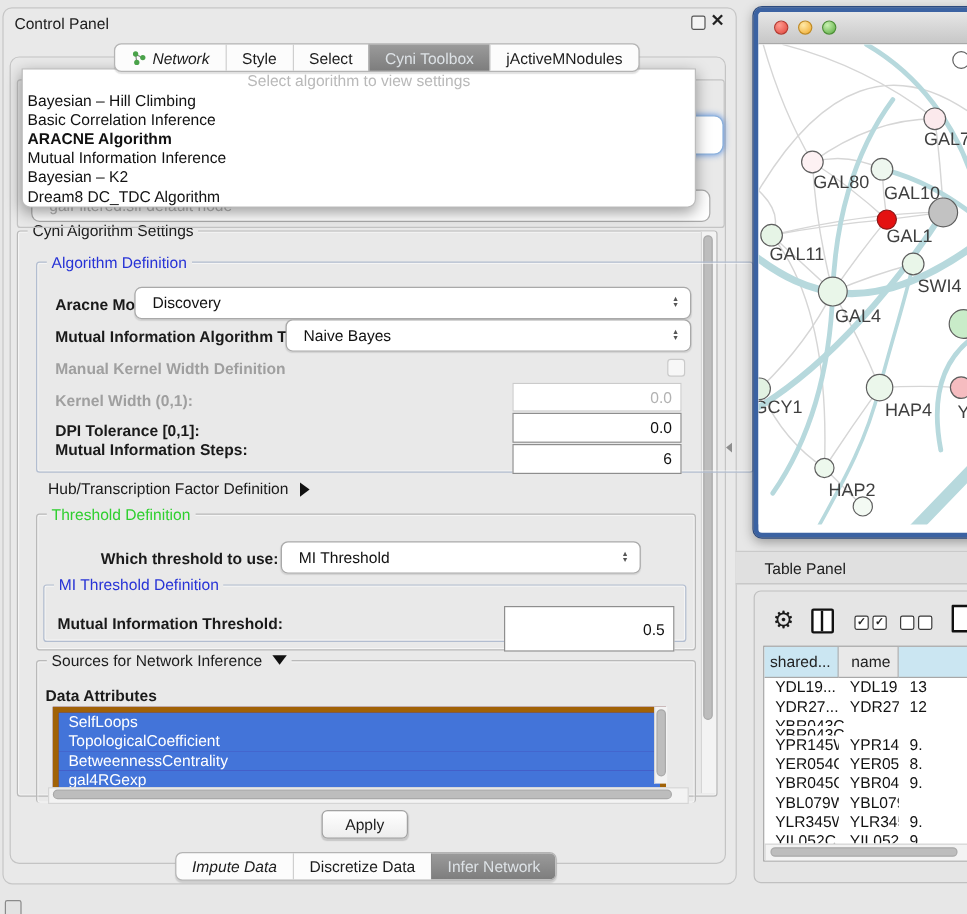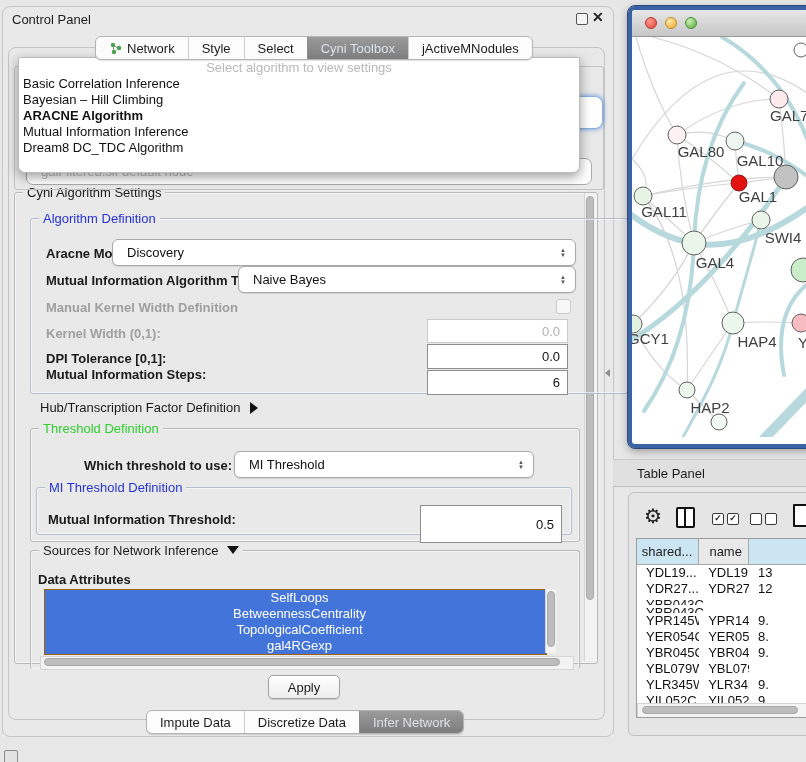--- a/index.html
+++ b/index.html
@@ -10,21 +10,21 @@
   .cpanel{left:2px;top:6px;width:610px;height:729px;background:#e9e9e9;
           border:1px solid #c6c6c6;border-radius:8px;}
   .cp-title{left:12px;top:12px;font-size:13px;color:#1c1c1c;}
   .float-ico{left:576px;top:13px;width:10px;height:10px;border:1.5px solid #555;border-radius:2px;background:#f4f4f4;}
   .close-ico{left:592px;top:9px;font-size:14px;font-weight:bold;color:#222;}
   .tabpane{left:8px;top:47px;width:595px;height:671px;border:1px solid #c4c4c4;border-radius:8px;background:#e9e9e9;}
   
   .segbar{display:flex;background:#fcfcfc;border:1px solid #b4b4b4;border-radius:6px;height:22px;
           box-shadow:0 1px 1px rgba(0,0,0,.12);z-index:30;}
   .seg{display:flex;align-items:center;padding:0 13px;border-left:1px solid #cfcfcf;cursor:default;white-space:nowrap;}
-  .seg:first-child{border-left:none;border-radius:5px 0 0 5px;}
+  .seg:first-child{border-left:none;border-radius:5px 0 0 5px;font-style:italic;}
   .seg:last-child{border-radius:0 5px 5px 0;}
   .seg.sel{background:linear-gradient(#9b9b9b,#7d7d7d);color:#dde2e6;border-left-color:#8a8a8a;}
   .net-ico{width:13px;height:13px;margin-right:5px;}
   
   .ghost-group{left:14px;top:66px;width:588px;height:122px;border:1px solid #c4c4c4;border-radius:3px;z-index:1;}
   .ghost-combo{left:26px;top:158px;width:566px;height:27px;background:#fff;border:1px solid #ababab;border-radius:7px;z-index:2;
                display:flex;align-items:center;color:#b9b9b9;padding-left:14px;box-sizing:border-box;}
   .combo-behind{left:565px;top:96px;width:36px;height:31px;background:#fff;border:1px solid #8ab0dc;border-radius:8px;
                 box-shadow:0 0 5px rgba(70,130,220,.85);z-index:3;}
   
@@ -44,21 +44,21 @@
   .combo{background:#fff;border:1px solid #a9a9a9;border-radius:6px;display:flex;align-items:center;
          box-shadow:0 1px 1px rgba(0,0,0,.1);}
   .combo-text{flex:1;padding-left:14px;color:#111;}
   .combo-arrows{width:16px;display:flex;flex-direction:column;align-items:center;color:#555;font-size:6px;line-height:5px;padding-right:4px;}
   .tinput{background:#fff;border:1px solid #8e8e8e;display:flex;align-items:center;justify-content:flex-end;
           padding-right:7px;box-sizing:border-box;color:#111;}
   .tinput.dis{border-color:#cbcbcb;color:#b2b2b2;}
   .chk{width:13px;height:13px;border:1px solid #cacaca;border-radius:3px;background:#f7f7f7;}
   .arrow-right{display:inline-block;width:0;height:0;border-left:8px solid #111;border-top:6px solid transparent;border-bottom:6px solid transparent;margin-left:10px;vertical-align:-2px;}
   .arrow-down{display:inline-block;width:0;height:0;border-top:8px solid #111;border-left:6px solid transparent;border-right:6px solid transparent;margin-left:8px;vertical-align:1px;}
-  .attr-list{background:#4c1d95;border:1px solid #a16207;text-align:center;}
+  .attr-list{background:#4c1d95;border:5px solid #a16207;}
   .attr-item{height:16px;line-height:16px;background:#4374d9;color:#fff;padding-left:8px;white-space:nowrap;}
   .vscroll{background:#f3f3f3;border-left:1px solid #d5d5d5;}
   .vthumb{position:absolute;left:1px;width:8px;background:#bdbdbd;border:1px solid #a9a9a9;border-radius:5px;box-sizing:border-box;}
   .hscroll{background:#f3f3f3;border:1px solid #d5d5d5;}
   .hthumb{position:absolute;top:1px;height:8px;background:#bdbdbd;border:1px solid #a9a9a9;border-radius:5px;box-sizing:border-box;}
   .btn{background:linear-gradient(#ffffff,#ededed);border:1px solid #a2a2a2;border-radius:5px;
        display:flex;align-items:center;justify-content:center;box-shadow:0 1px 1px rgba(0,0,0,.15);}
   
   .collapse-arrow{left:605px;top:369px;width:0;height:0;border-right:5px solid #8e8e8e;border-top:4px solid transparent;border-bottom:4px solid transparent;}
   .netwin{left:628px;top:6px;width:186px;height:434px;border:4px solid #3b62a2;outline:1px solid #2c4a7e;
@@ -128,24 +128,25 @@
 
   <div class="abs ghost-group"></div>
   <div class="abs combo-behind"></div>
   <div class="abs ghost-combo">
     <span>galFiltered.sif default node</span>
   </div>
 
   <div class="abs dropdown">
     <div class="dd-placeholder">Select algorithm to view settings</div>
     <div id="algo-items">
+        <div class="algo-item">Bayesian – Hill Climbing</div>
         <div class="algo-item">Basic Correlation Inference</div>
-        <div class="algo-item">Bayesian – Hill Climbing</div>
         <div class="algo-item bold">ARACNE Algorithm</div>
         <div class="algo-item">Mutual Information Inference</div>
+        <div class="algo-item">Bayesian – K2</div>
         <div class="algo-item">Dream8 DC_TDC Algorithm</div>
       </div>
   </div>
 
   <div class="abs group" style="left:14px;top:192px;width:582px;height:470px;">
     <span class="legend">Cyni Algorithm Settings</span>
   </div>
 
   <div class="abs vscroll" style="left:584px;top:193px;width:11px;height:468px;">
     <div class="vthumb" style="top:3px;height:404px;"></div>
@@ -213,22 +214,22 @@
   <div class="abs tinput" style="left:420px;top:505px;width:142px;height:38px;">
     <span>0.5</span>
   </div>
 
   <div class="abs group" style="left:30px;top:550px;width:548px;height:118px;border-bottom:none;">
     <span class="legend"><span>Sources for Network Inference</span><span class="arrow-down"></span></span>
   </div>
   <div class="abs lbl" style="left:38px;top:572px;">Data Attributes</div>
   <div class="abs attr-list" style="left:44px;top:589px;width:501px;height:64px;" id="attr-list">
       <div class="attr-item">SelfLoops</div>
+      <div class="attr-item">TopologicalCoefficient</div>
       <div class="attr-item">BetweennessCentrality</div>
-      <div class="attr-item">TopologicalCoefficient</div>
       <div class="attr-item">gal4RGexp</div>
     </div>
   <div class="abs vscroll" style="left:545px;top:589px;width:10px;height:64px;">
     <div class="vthumb" style="top:2px;height:56px;"></div>
   </div>
   <div class="abs hscroll" style="left:40px;top:656px;width:532px;height:12px;">
     <div class="hthumb" style="left:3px;width:516px;"></div>
   </div>
 
   <div class="abs btn" style="left:268px;top:675px;width:70px;height:22px;">

